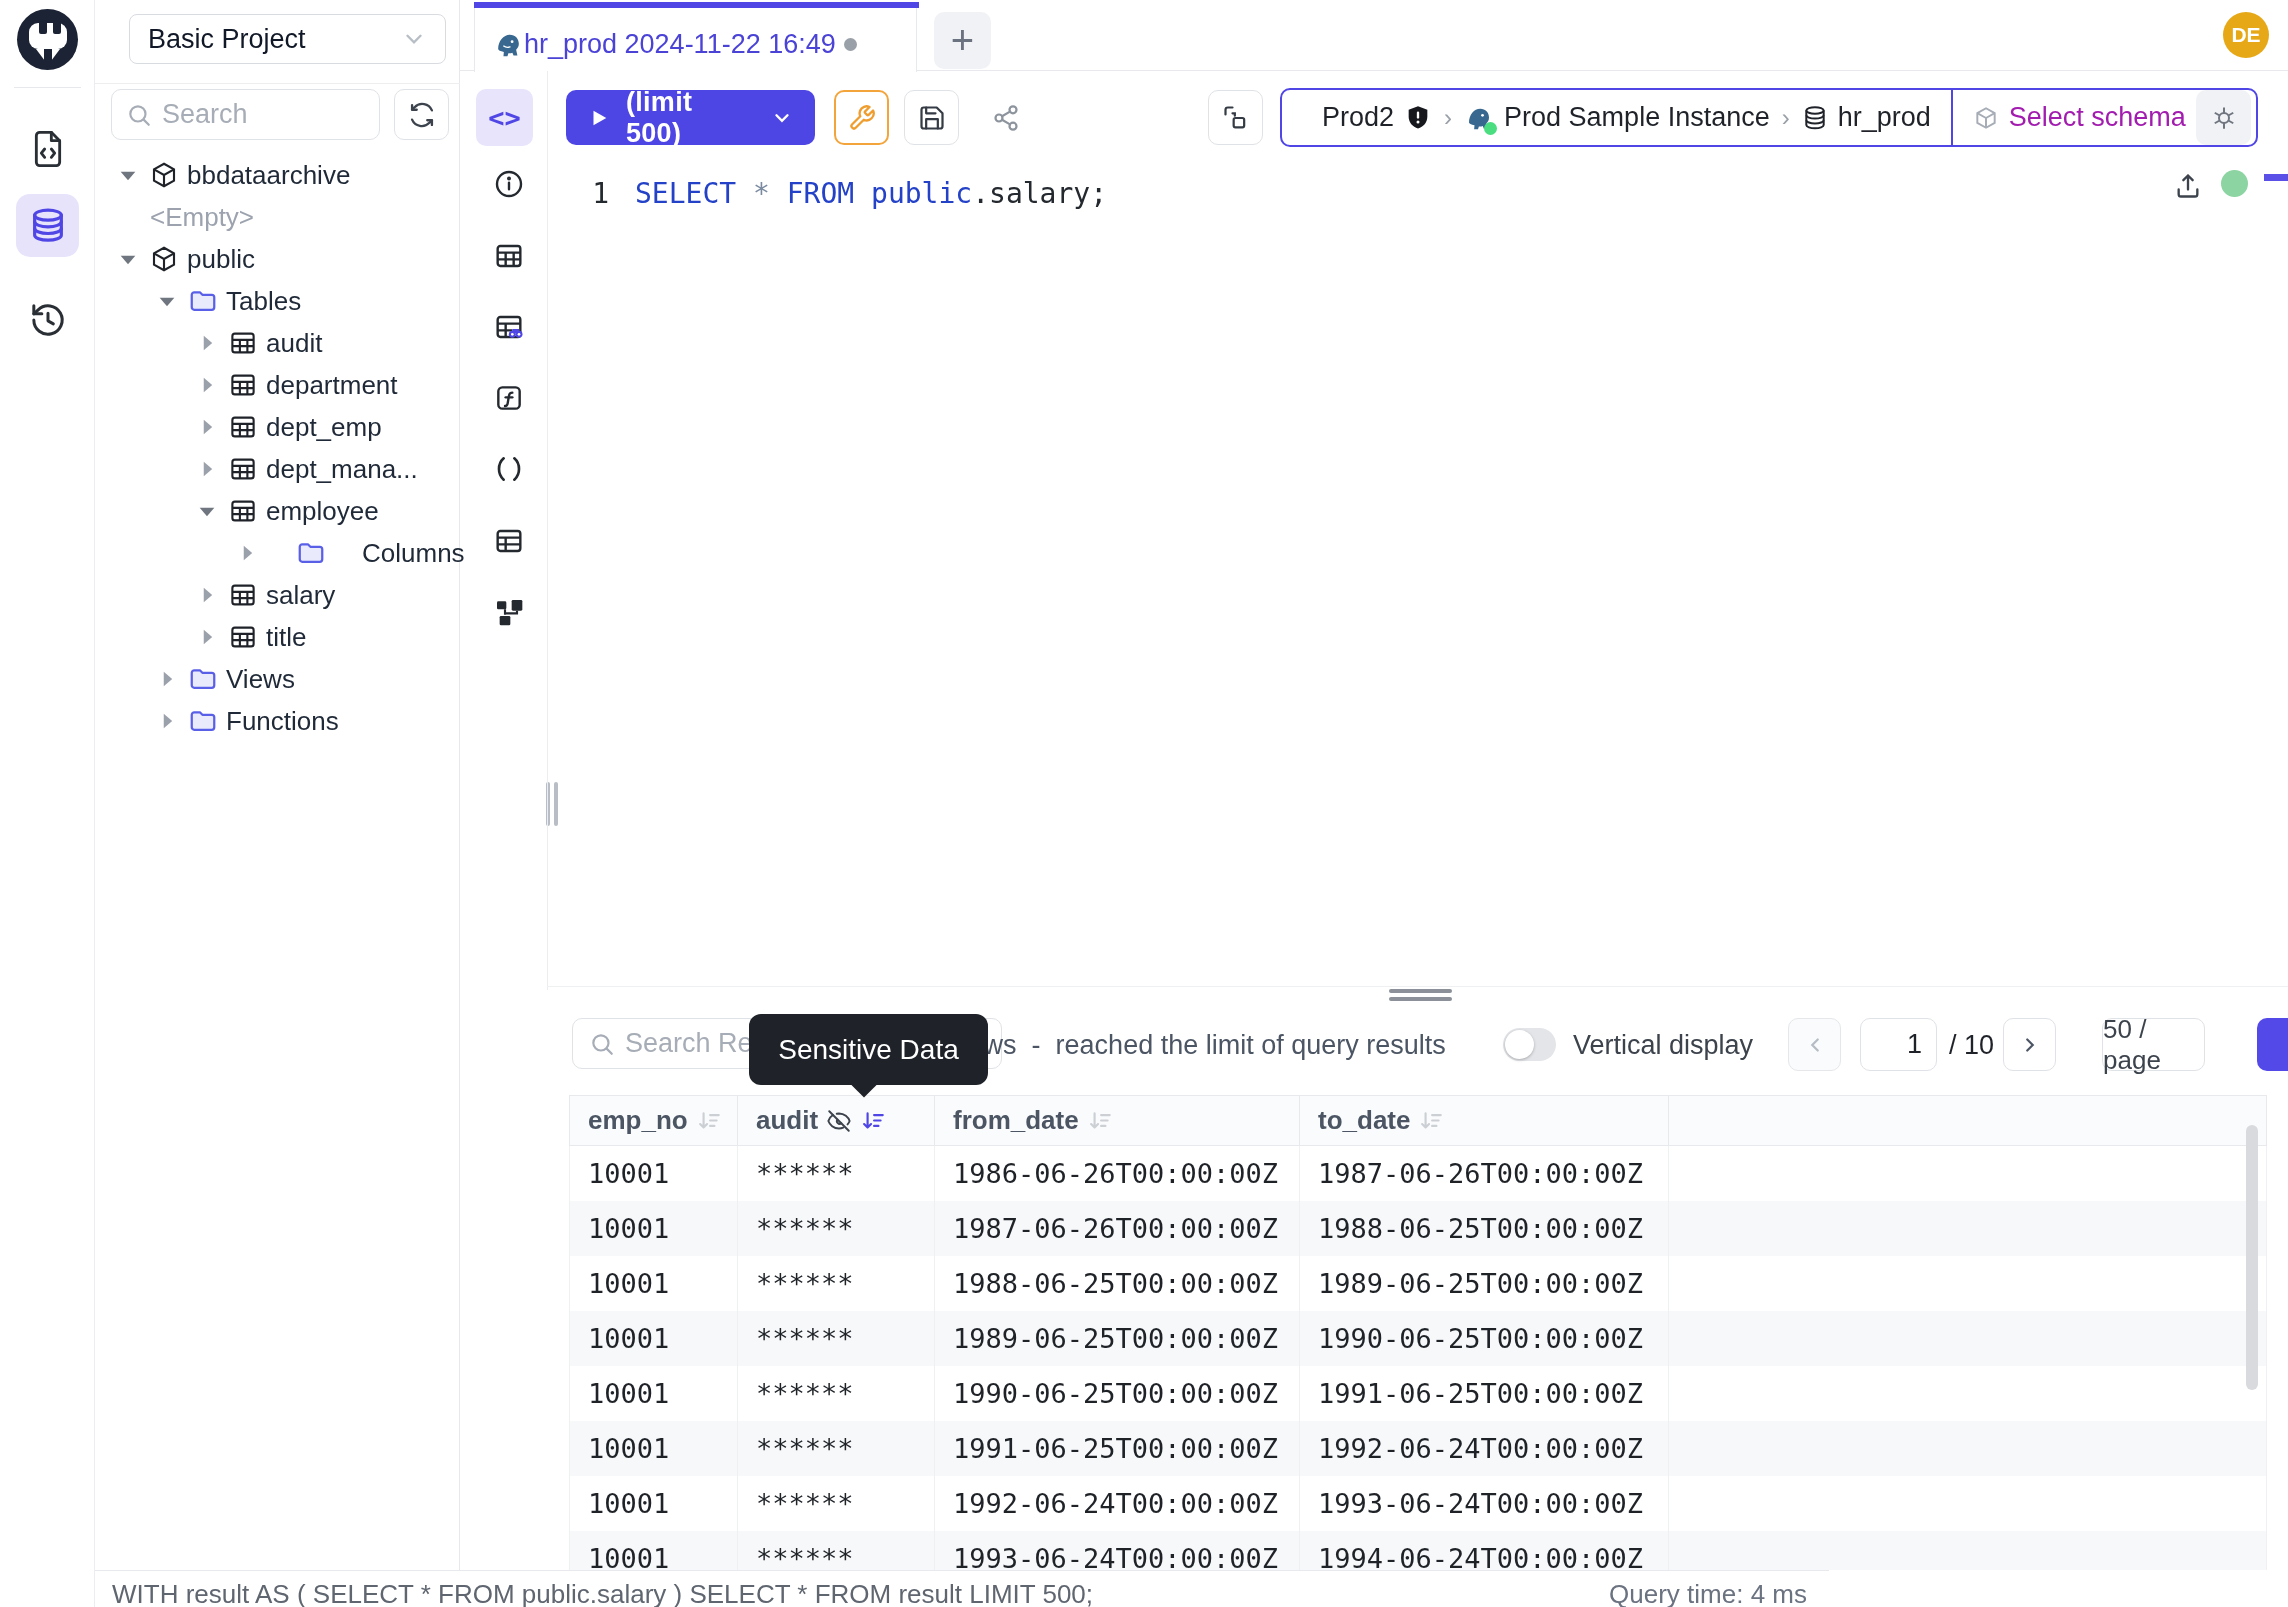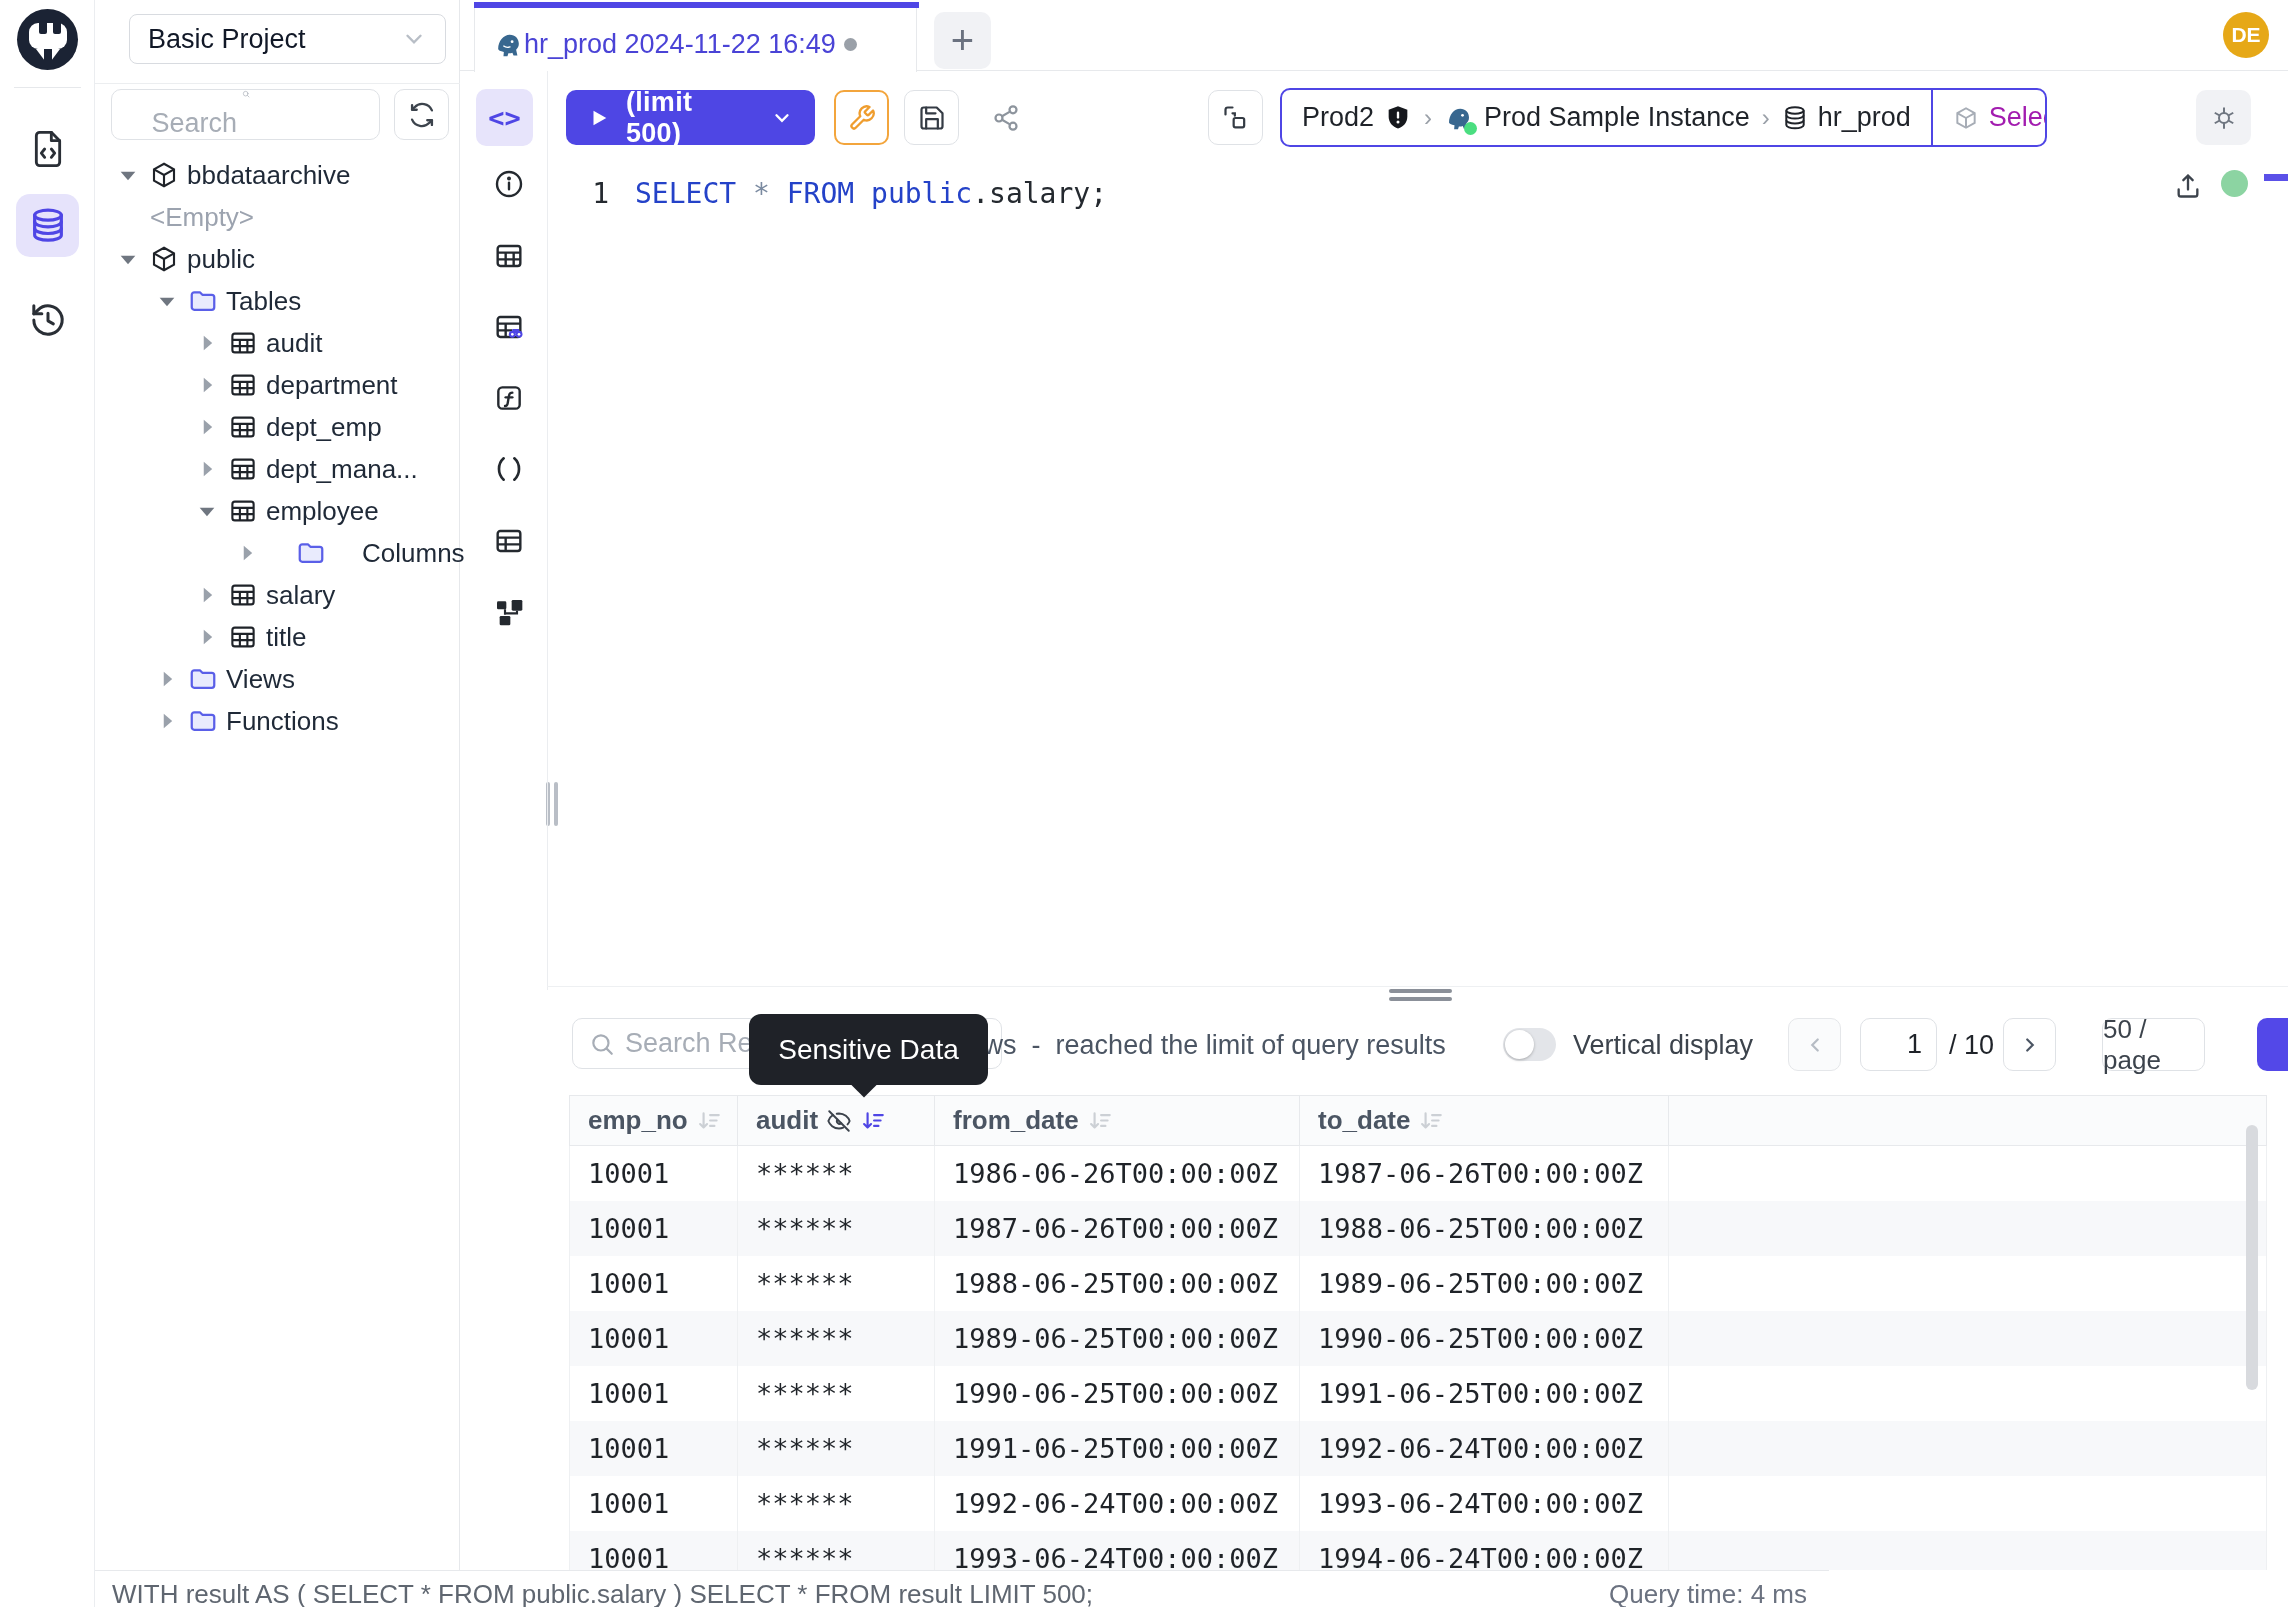--- a/index.html
+++ b/index.html
@@ -19,21 +19,21 @@
   #logo .vcut { position:absolute; left:27px; top:40px; width:8px; height:18px; background:#1b2334; }
   #rail-div { left:14px; top:87px; width:67px; height:1px; background:#e6e8eb; }
   .rail-btn { left:16px; width:63px; height:63px; border-radius:14px; display:flex; align-items:center; justify-content:center; }
   .rail-btn.active { background:#e6e3fb; }
 
   
   #sidebar { left:95px; top:0; width:365px; height:1608px; border-right:1px solid #e6e8eb; background:#fff; }
   #project-select { left:34px; top:14px; width:317px; height:50px; border:1px solid #d8dbe0; border-radius:8px;
     font-size:27px; color:#111827; padding:0 18px; justify-content:space-between; background:#fff; }
   #sidebar-div { left:0; top:83px; width:365px; height:1px; background:#eceef0; }
-  #search-box { left:16px; top:89px; width:269px; height:51px; border:1px solid #dfe2e6; border-radius:10px; padding:0 14px; gap:10px; background:#fff;flex-direction:column; }
+  #search-box { left:16px; top:89px; width:269px; height:51px; border:1px solid #dfe2e6; border-radius:10px; padding:0 14px; gap:10px; background:#fff; }
   #search-box input { border:none; outline:none; width:188px; font-size:27px; color:#1f2329; font-family:"Liberation Sans",sans-serif; }
   #search-box input::placeholder { color:#a7adb6; }
   #refresh-btn { left:299px; top:89px; width:55px; height:51px; border:1px solid #dfe2e6; border-radius:10px; justify-content:center; background:#fff; }
   #tree { left:0; top:154px; width:365px; }
   .tree-row { display:flex; align-items:center; height:42px; font-size:26px; color:#1f2937; gap:8px; white-space:nowrap; }
   .tree-row .muted { color:#9ca3af; }
   #resize-handle { left:451px; top:782px; width:13px; height:44px; }
   #resize-handle i { position:absolute; top:0; width:4px; height:44px; background:#b9bec6; border-radius:2px; }
 
   
@@ -51,21 +51,21 @@
   #code-btn { left:16px; top:89px; width:57px; height:57px; background:#e7e4fb; border-radius:10px; justify-content:center;
     color:#4f46e5; font-family:"DejaVu Sans Mono",monospace; font-size:27px; font-weight:700; }
   #strip-border { left:87px; top:71px; width:1px; height:919px; background:#ebedf0; }
   #run-btn { left:106px; top:90px; width:249px; height:55px; background:#4e46e4; border-radius:10px; color:#fff; padding:0 22px; gap:16px; }
   #run-label { font-size:27px; font-weight:600; letter-spacing:0.3px; }
   .sq-btn { width:55px; height:55px; border-radius:10px; justify-content:center; background:#fff; }
   #format-btn { left:374px; top:90px; border:2px solid #f3a53c; }
   #save-btn { left:444px; top:90px; border:1px solid #dfe2e6; }
   #share-btn { left:518px; top:90px; }
   #batch-btn { left:748px; top:90px; border:1px solid #dfe2e6; }
-  #scope { left:820px; top:88px; width:767px; height:59px; border:2px solid #4f46e5; border-radius:10px; background:#fff; display:flex; align-items:stretch; overflow:hidden; }
+  #scope { left:820px; top:88px; width:978px; height:59px; border:2px solid #4f46e5; border-radius:10px; background:#fff; display:flex; align-items:stretch; overflow:hidden;padding-left:20px; }
   #scope .sec1 { display:flex; align-items:center; gap:10px; padding:0 20px; font-size:27px; white-space:nowrap; }
   #scope .sec2 { display:flex; align-items:center; gap:10px; padding:0 20px; border-left:2px solid #4f46e5; color:#a21caf; font-size:27px; flex:1; white-space:nowrap; }
   .crumb-sep { color:#9aa0a8; font-size:24px; padding:0 2px; }
   #ai-btn { left:1736px; top:90px; width:55px; height:55px; background:#f1f2f5; border-radius:10px; justify-content:center; }
 
   
   .strip-icon { left:29px; width:40px; height:40px; justify-content:center; }
   #code-area { left:119px; top:172px; display:flex; gap:26px; font-family:"DejaVu Sans Mono",monospace; font-size:28px; line-height:44px; }
   #gutter { color:#24292f; width:30px; text-align:right; }
   .tok-keyword { color:#2442c8; }

